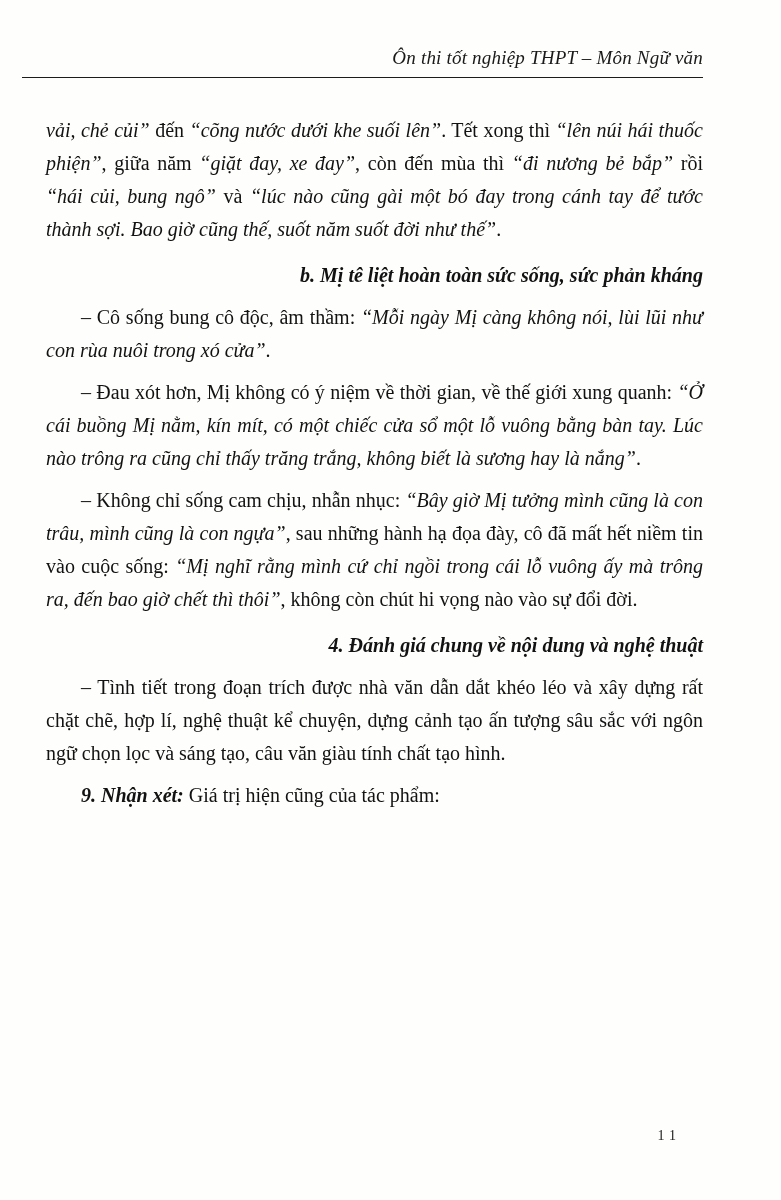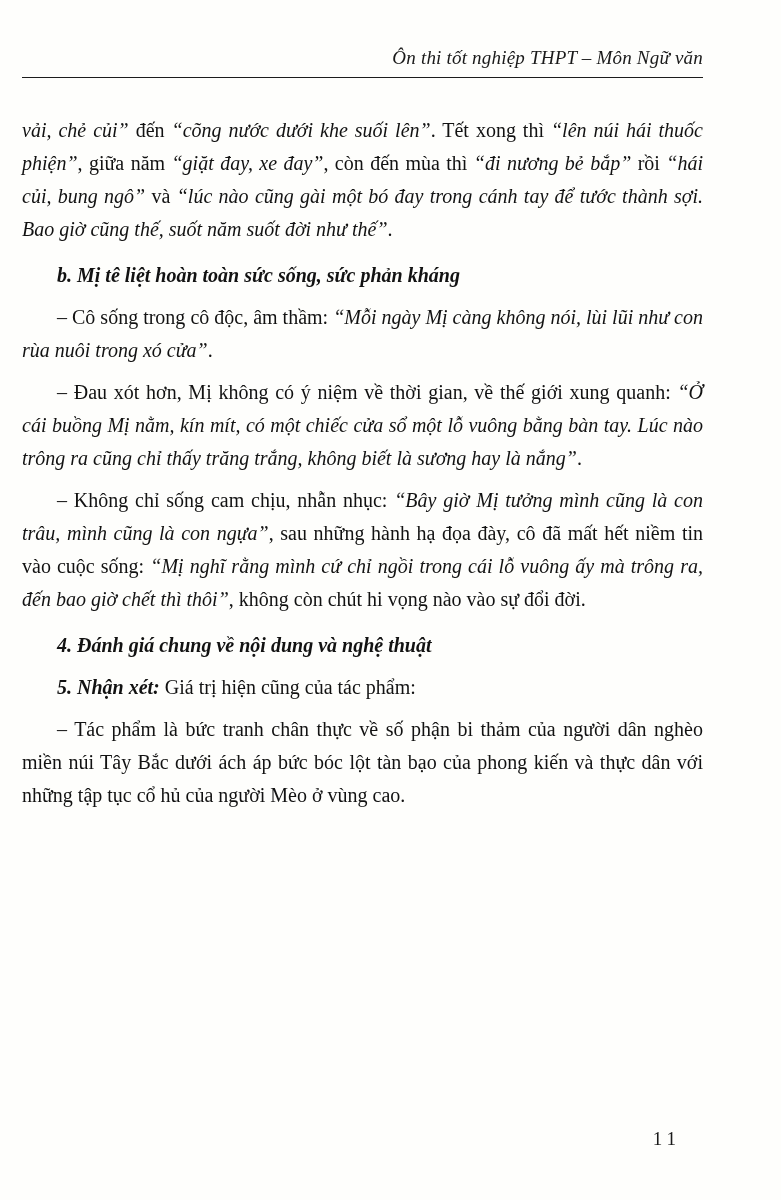--- a/index.html
+++ b/index.html
@@ -28,57 +28,58 @@
     color: #1a1a1a;
     letter-spacing: 0.2px;
   }
   .head-rule {
     border: none;
     border-top: 1.7px solid #1c1c1c;
     margin-top: 7px;
   }
   .body-text {
     margin-top: 36px;
+    margin-left: 24px;
   }
   .body-text p {
     font-size: 20px;
     line-height: 33px;
     text-align: justify;
     color: #121212;
   }
   .body-text p + p { margin-top: 9px; }
-  .body-text p.heading { margin-top: 13px; text-align: left; }
+  .body-text p.heading { margin-top: 13px; text-align: right; }
   .indent { text-indent: 35px; }
   .it { font-style: italic; }
   .bd { font-weight: bold; }
   .page-number {
     position: absolute;
     top: 1128px;
     right: 100px;
-    font-size: 19px;
+    font-size: 14px;
     letter-spacing: 5px;
     color: #1a1a1a;
   }
 </style>
 </head>
 <body>
 
 <div class="page">
 
   <header>
     <div class="running-head">Ôn thi tốt nghiệp THPT – Môn Ngữ văn</div>
     <hr class="head-rule">
   </header>
 
   <main class="body-text">
       <p class="para"><span class="it">vải, chẻ củi” </span><span>đến </span><span class="it">“cõng nước dưới khe suối lên”</span><span>. Tết xong thì </span><span class="it">“lên núi hái thuốc phiện”</span><span>, giữa năm </span><span class="it">“giặt đay, xe đay”</span><span>, còn đến mùa thì </span><span class="it">“đi nương bẻ bắp”</span><span> rồi </span><span class="it">“hái củi, bung ngô”</span><span> và </span><span class="it">“lúc nào cũng gài một bó đay trong cánh tay để tước thành sợi. Bao giờ cũng thế, suốt năm suốt đời như thế”</span><span>.</span></p>
       <p class="heading indent"><span class="it bd">b. Mị tê liệt hoàn toàn sức sống, sức phản kháng</span></p>
-      <p class="para indent"><span>–  Cô sống trong cô độc, âm thầm: </span><span class="it">“Mỗi ngày Mị càng không nói, lùi lũi như con rùa nuôi trong xó cửa”</span><span>.</span></p>
+      <p class="para indent"><span>–  Cô sống bung cô độc, âm thầm: </span><span class="it">“Mỗi ngày Mị càng không nói, lùi lũi như con rùa nuôi trong xó cửa”</span><span>.</span></p>
       <p class="para indent"><span>–  Đau xót hơn, Mị không có ý niệm về thời gian, về thế giới xung quanh: </span><span class="it">“Ở cái buồng Mị nằm, kín mít, có một chiếc cửa sổ một lỗ vuông bằng bàn tay. Lúc nào trông ra cũng chỉ thấy trăng trắng, không biết là sương hay là nắng”</span><span>.</span></p>
       <p class="para indent"><span>–  Không chỉ sống cam chịu, nhẫn nhục: </span><span class="it">“Bây giờ Mị tưởng mình cũng là con trâu, mình cũng là con ngựa”</span><span>, sau những hành hạ đọa đày, cô đã mất hết niềm tin vào cuộc sống: </span><span class="it">“Mị nghĩ rằng mình cứ chỉ ngồi trong cái lỗ vuông ấy mà trông ra, đến bao giờ chết thì thôi”</span><span>, không còn chút hi vọng nào vào sự đổi đời.</span></p>
       <p class="heading indent"><span class="it bd">4. Đánh giá chung về nội dung và nghệ thuật</span></p>
-      <p class="para indent"><span class="it bd">5. Nhận xét: </span><span>Giá trị hiện cũng của tác phẩm:</span></p>
-      <p class="para indent"><span>–  Tác phẩm là bức tranh chân thực về số phận bi thảm của người dân nghèo miền núi Tây Bắc dưới ách áp bức bóc lột tàn bạo của phong kiến và thực dân với những tập tục cổ hủ của người Mèo ở vùng cao.</span></p>
+      <p class="para indent"><span>–  Tình tiết trong đoạn trích được nhà văn dẫn dắt khéo léo và xây dựng rất chặt chẽ, hợp lí, nghệ thuật kể chuyện, dựng cảnh tạo ấn tượng sâu sắc với ngôn ngữ chọn lọc và sáng tạo, câu văn giàu tính chất tạo hình.</span></p>
+      <p class="para indent"><span class="it bd">9. Nhận xét: </span><span>Giá trị hiện cũng của tác phẩm:</span></p>
     </main>
 
   <div class="page-number">11</div>
 
 </div>
 
 </body></html>

